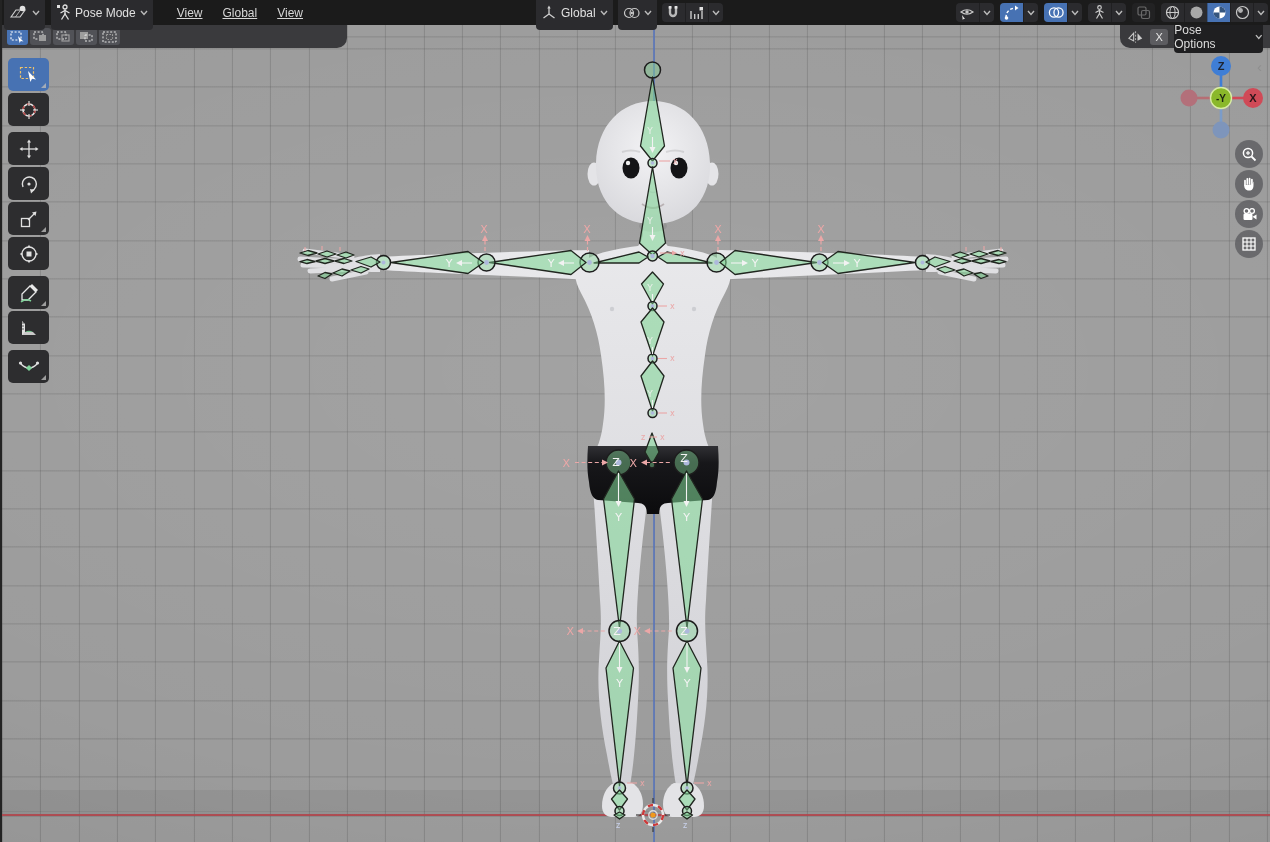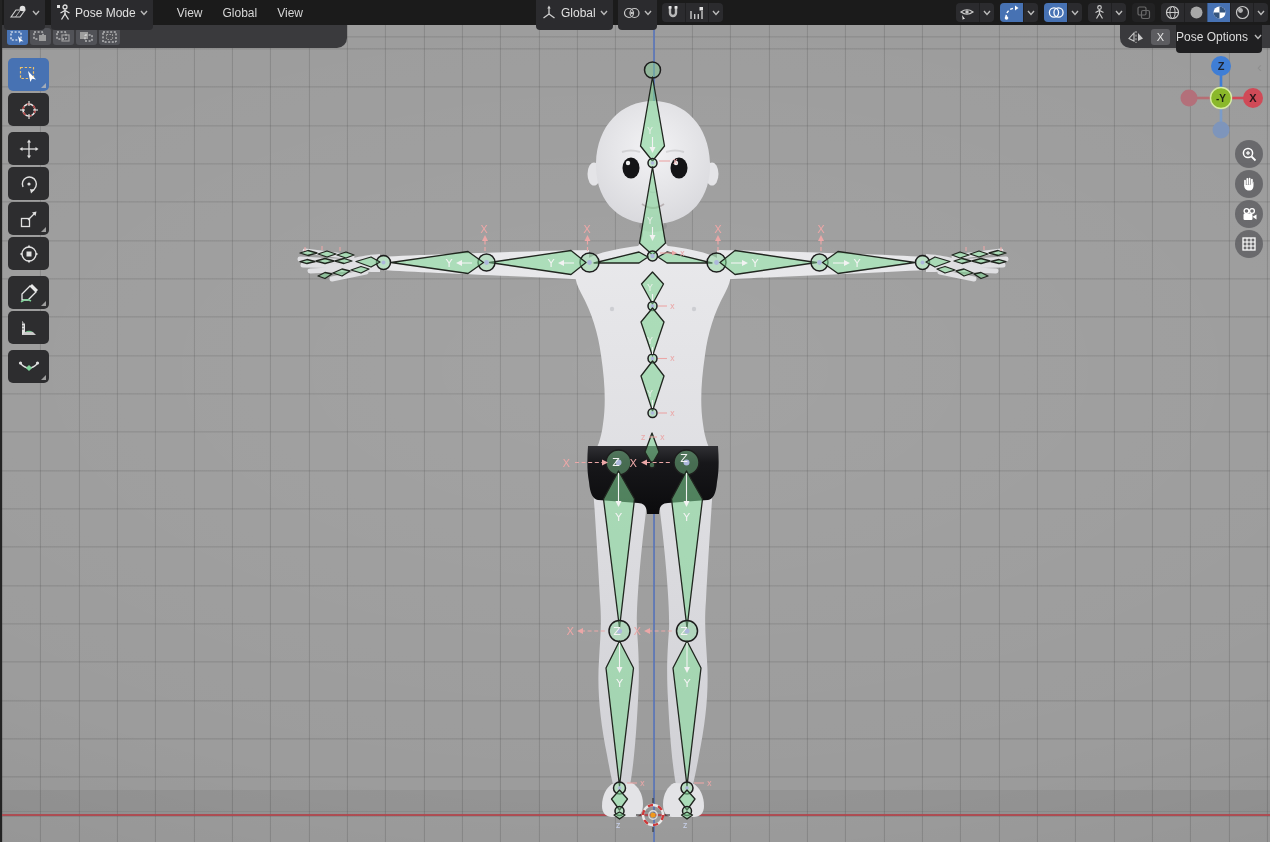--- a/index.html
+++ b/index.html
@@ -38,40 +38,40 @@
 
   
   .topbar { position:absolute; top:0; left:0; right:0; height:25px; background:#1b1b1b; z-index:30;
             display:flex; align-items:center; color:#d8d8d8; font-size:12px; }
   .tb-left { display:flex; align-items:center; gap:6px; margin-left:4px; }
   .tb-center { position:absolute; left:536px; display:flex; align-items:center; gap:5px; }
   .tb-right { position:absolute; right:2px; display:flex; align-items:center; gap:6px; }
   .hbtn { height:35px; background:#2b2b2e; border-radius:4px; display:flex; align-items:center;
           padding:0 5px; gap:4px; color:#e0e0e0; white-space:nowrap; }
   .menu-row { display:flex; align-items:center; margin-left:8px; }
-  .menu-item { padding:0 10px; color:#d6d6d6; }
+  .menu-item { padding:0 10px; color:#d6d6d6;text-decoration:underline; }
   .seg-group { display:flex; align-items:center; height:19px; background:#2b2b2e; border-radius:4px; overflow:hidden; }
   .seg { height:19px; display:flex; align-items:center; justify-content:center; width:23px; }
   .seg.chev-seg { width:15px; }
   .seg.on { background:#4772b3; }
   .seg + .seg { border-left:1px solid rgba(0,0,0,0.25); }
   .faded { opacity:.45; }
 
   
   .island-left { position:absolute; top:25px; left:0; width:347px; height:23px; background:#3a3a3d;
     border-radius:0 0 10px 0; display:flex; align-items:center; gap:2px; padding-left:7px; z-index:25; }
   .selbtn { width:21px; height:17px; border-radius:3px; background:#515257; display:flex;
             align-items:center; justify-content:center; }
   .selbtn.active { background:#4772b3; }
   .island-right { position:absolute; top:25px; right:0; width:150px; height:23px; background:#3a3a3d;
     border-radius:0 0 0 10px; display:flex; align-items:center; gap:6px; padding:0 7px; z-index:25; }
   .xtoggle { width:19px; height:16px; background:#5c5c60; border-radius:3px; color:#e6e6e6;
              font-size:11px; display:flex; align-items:center; justify-content:center; }
   .pose-opts { height:32px; background:#1f1f21; border-radius:4px; color:#dcdcdc; font-size:12px;
-               display:flex; align-items:center; gap:6px; padding:0 0; }
+               display:flex; align-items:center; gap:13px; padding:0 0; }
 
   
   .toolbar { position:absolute; left:8px; top:58px; width:41px; display:flex; flex-direction:column; gap:2px; z-index:20; }
   .tool { position:relative; height:33px; background:#2d2d2f; border-radius:5px;
           display:flex; align-items:center; justify-content:center; }
   .tool.active { background:#4772b3; }
   .tool.grp { margin-top:4px; }
   .tool .tri { position:absolute; right:3px; bottom:3px; width:0; height:0;
                border-bottom:5px solid #b9b9b9; border-left:5px solid transparent; opacity:.8; }
 

